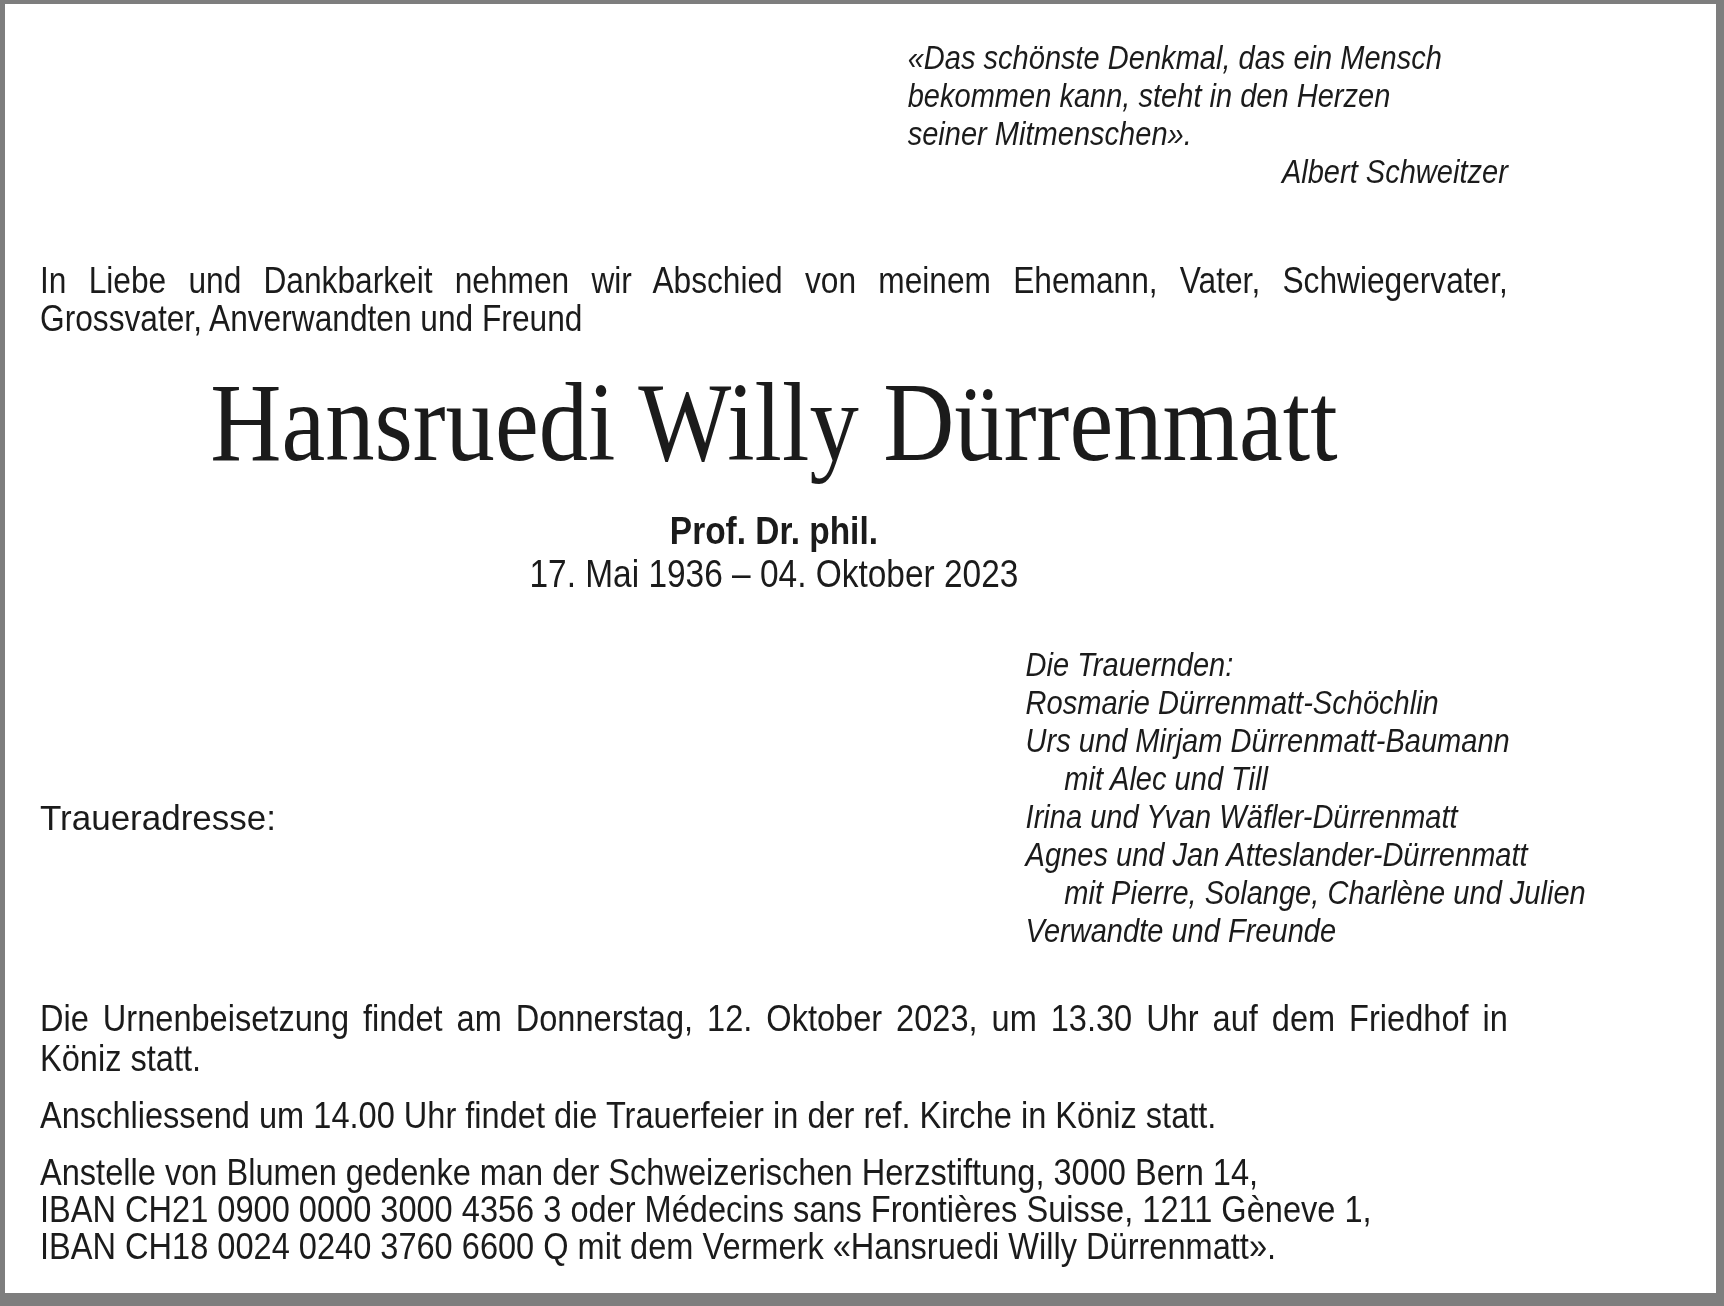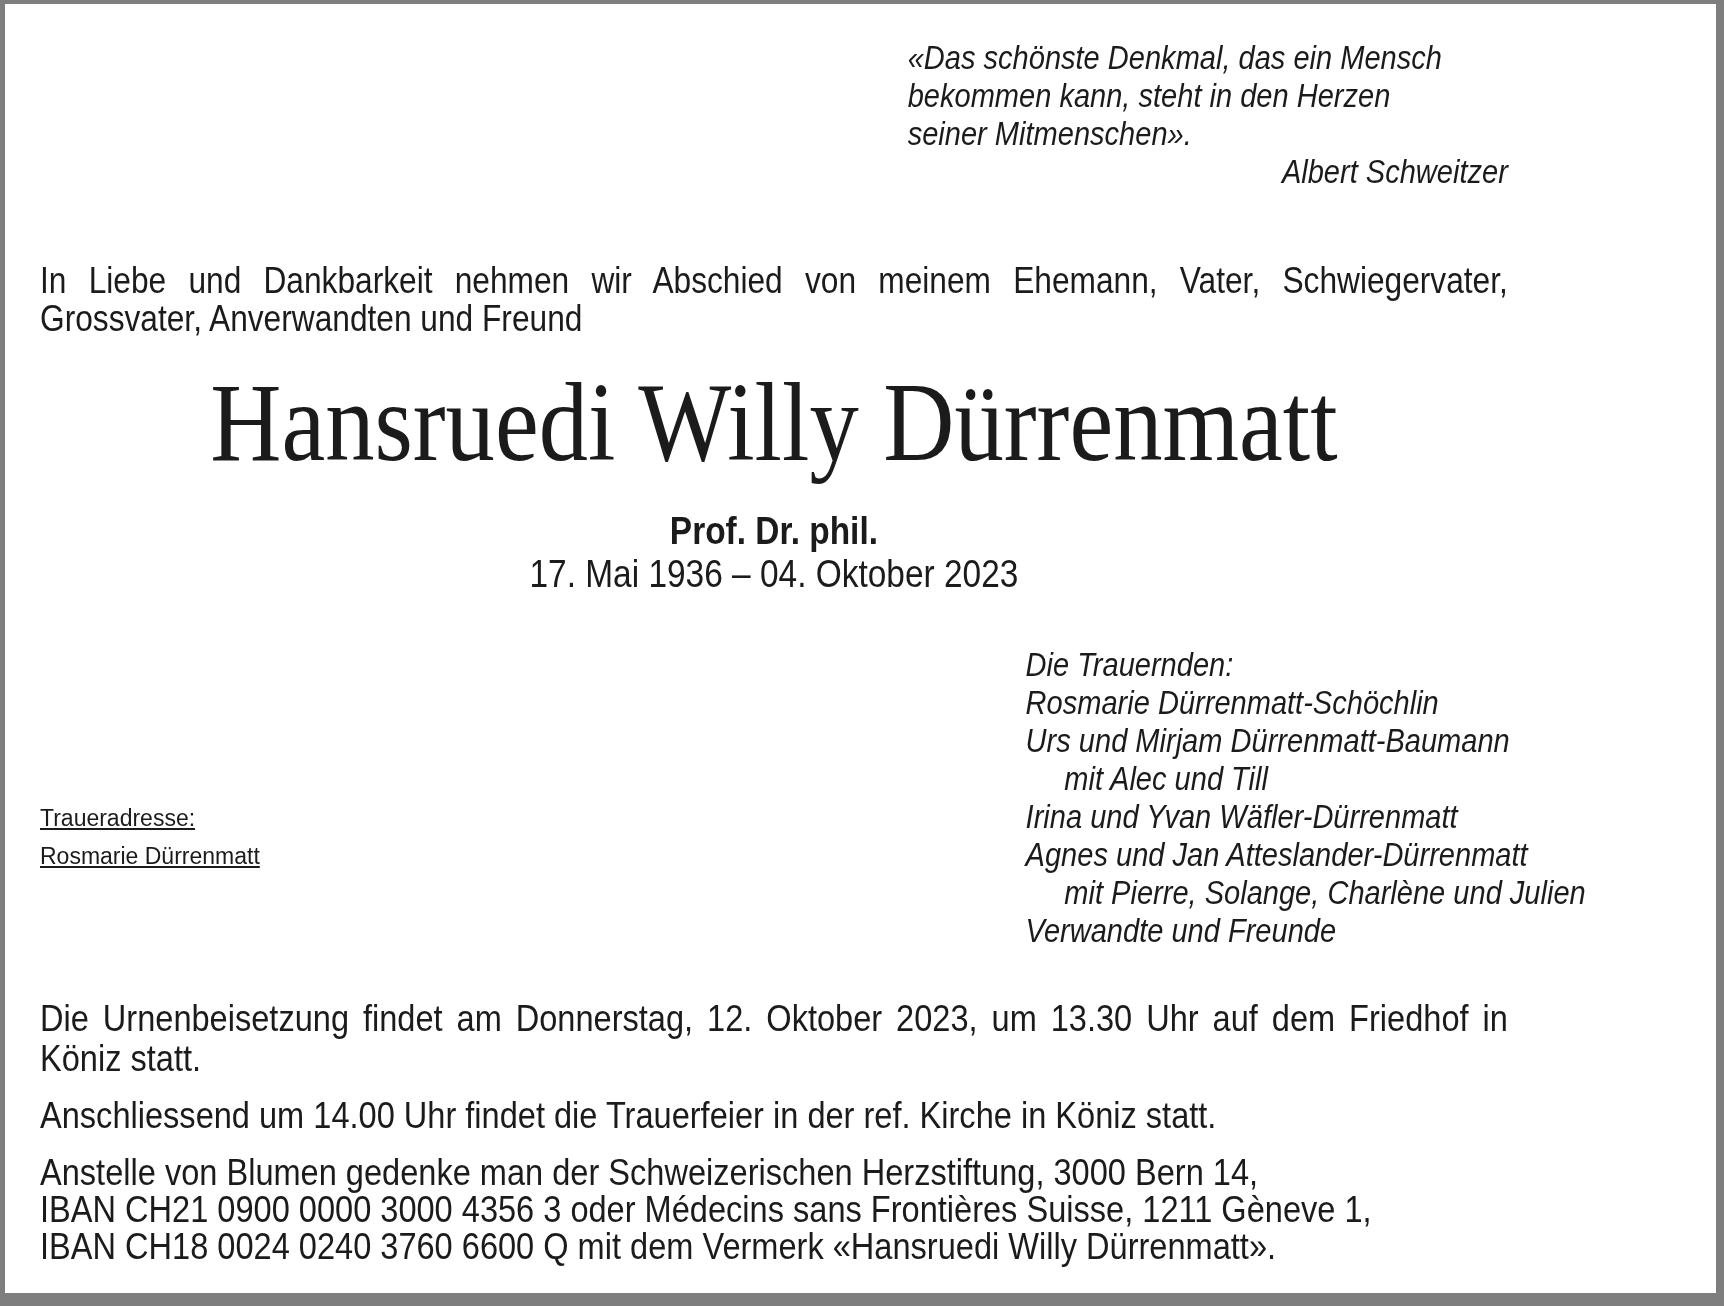--- a/index.html
+++ b/index.html
@@ -66,25 +66,24 @@
   .mourners {
     left: 1120px; top: 646px; width: 548px;
     font-style: italic;
     font-size: 33px; line-height: 38px;
     white-space: nowrap;
   }
   .mourners .indent { padding-left: 44px; }
 
   .address {
     left: 0; top: 799px; width: 420px;
-    font-size: 23px; line-height: 38px;
+    font-size: 35px; line-height: 38px;
     transform: scaleX(1.136);
     transform-origin: 0 0;
     white-space: nowrap;
-    text-decoration: underline;
   }
 
   .burial {
     left: 0; top: 999px; width: 1668px;
     font-size: 37px; line-height: 40px;
   }
   .service {
     left: 0; top: 1096px; width: 1668px;
     font-size: 37px; line-height: 40px;
     white-space: nowrap;
@@ -128,21 +127,20 @@
       <div>Urs und Mirjam Dürrenmatt-Baumann</div>
       <div class="indent">mit Alec und Till</div>
       <div>Irina und Yvan Wäfler-Dürrenmatt</div>
       <div>Agnes und Jan Atteslander-Dürrenmatt</div>
       <div class="indent">mit Pierre, Solange, Charlène und Julien</div>
       <div>Verwandte und Freunde</div>
     </div>
 
     <div class="abs address">
       <div>Traueradresse:</div>
-      <div>Rosmarie Dürrenmatt</div>
     </div>
 
     <div class="abs burial">
       <div class="just">Die Urnenbeisetzung findet am Donnerstag, 12. Oktober 2023, um 13.30 Uhr auf dem Friedhof in</div>
       <div>Köniz statt.</div>
     </div>
 
     <div class="abs service">Anschliessend um 14.00 Uhr findet die Trauerfeier in der ref. Kirche in Köniz statt.</div>
 
     <div class="abs donations">

